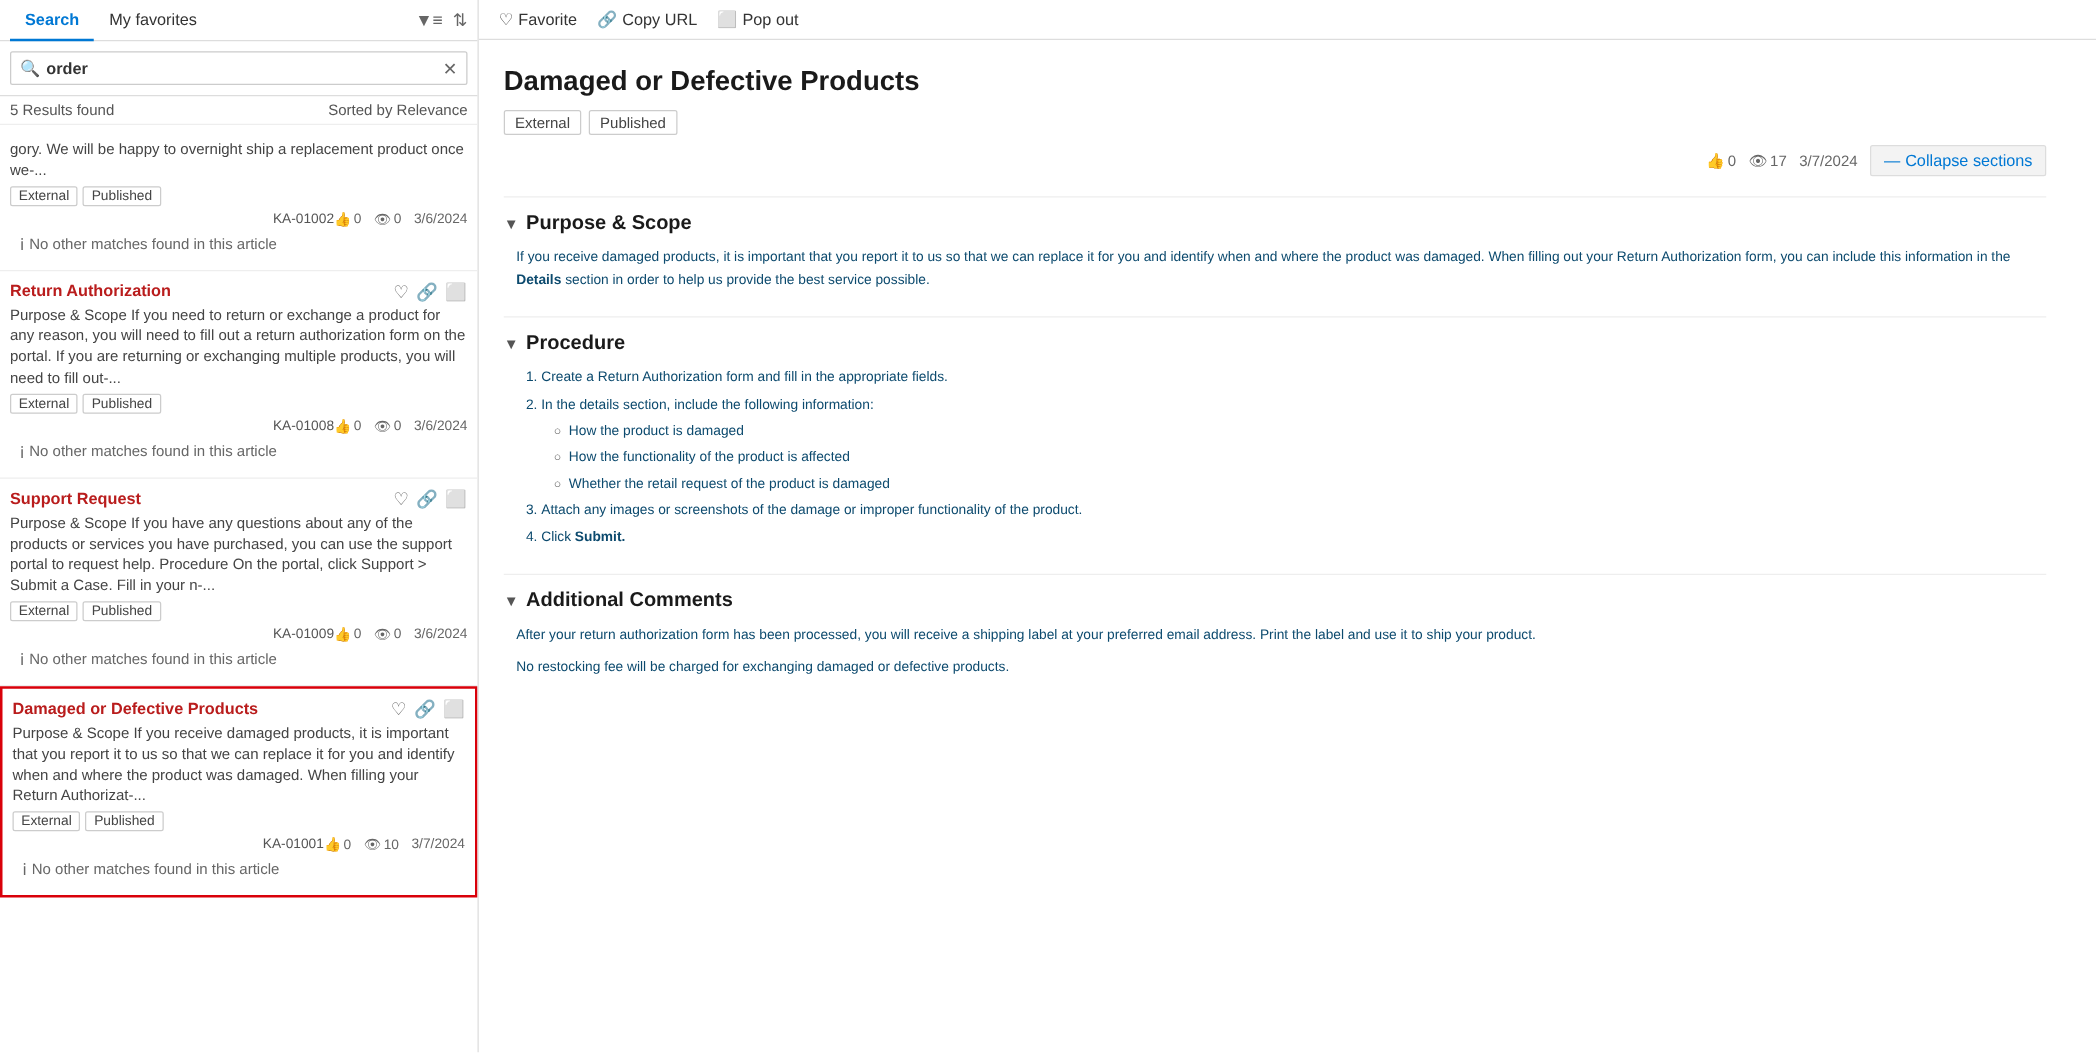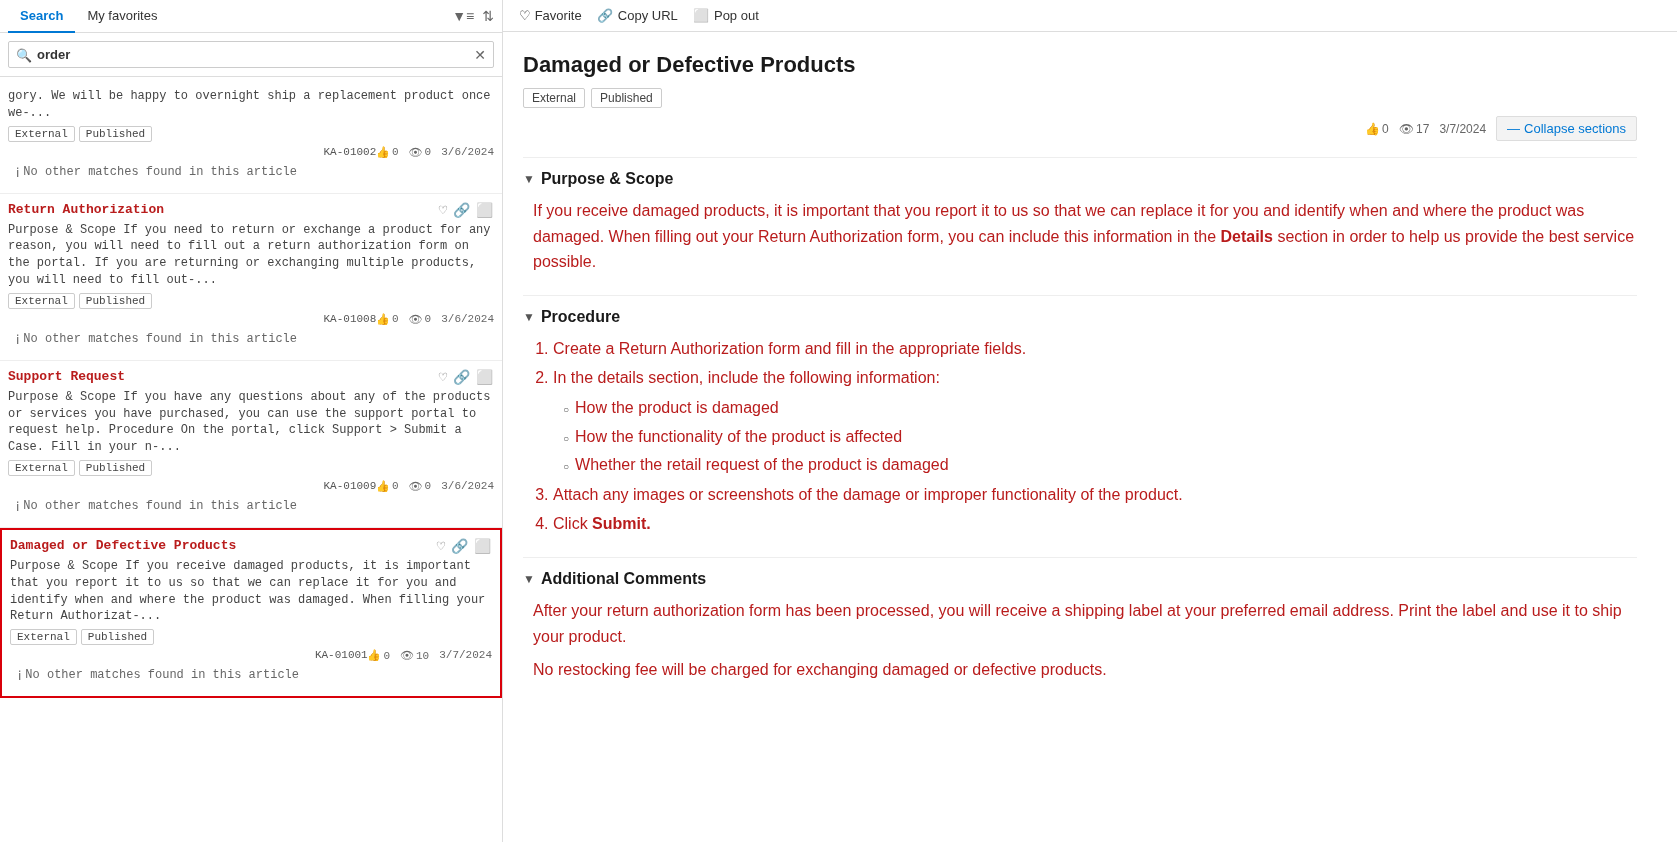--- a/index.html
+++ b/index.html
@@ -1,37 +1,37 @@
 <!DOCTYPE html>
 <html><head>
   <meta charset="utf-8">
   <style>
     * { box-sizing: border-box; margin: 0; padding: 0; }
     body { font-family: 'Segoe UI', Arial, sans-serif; font-size: 13px; color: #1a1a1a; background: #fff; display: flex; height: 842px; overflow: hidden; }
 
     
-    .left-panel { width: 503px; border-right: 1px solid #ddd; display: flex; flex-direction: column; height: 100%; flex-shrink: 0; }
+    .left-panel { width: 383px; border-right: 1px solid #ddd; display: flex; flex-direction: column; height: 100%; flex-shrink: 0; }
 
     .tabs { display: flex; border-bottom: 1px solid #ddd; padding: 0 8px; gap: 0; }
     .tab { padding: 8px 12px; cursor: pointer; font-size: 13px; color: #333; border-bottom: 2px solid transparent; margin-bottom: -1px; }
     .tab.active { border-bottom: 2px solid #0078d4; color: #0078d4; font-weight: 600; }
 
     .tab-toolbar { display: flex; align-items: center; gap: 8px; margin-left: auto; padding: 6px 0; }
     .tab-toolbar-icon { color: #666; cursor: pointer; font-size: 14px; }
 
     .search-bar { padding: 8px; border-bottom: 1px solid #ddd; position: relative; }
     .search-bar input { width: 100%; border: 1px solid #ccc; border-radius: 2px; padding: 5px 30px 5px 28px; font-size: 13px; outline: none; color: #333; font-weight: bold; }
     .search-icon-left { position: absolute; left: 16px; top: 50%; transform: translateY(-50%); color: #666; font-size: 13px; }
     .search-clear { position: absolute; right: 16px; top: 50%; transform: translateY(-50%); color: #666; cursor: pointer; font-size: 14px; }
 
     .results-header { display: flex; justify-content: space-between; padding: 4px 8px; font-size: 12px; color: #555; border-bottom: 1px solid #eee; }
 
     .results-list { overflow-y: auto; flex: 1; }
 
-    .result-item { border-bottom: 1px solid #eee; padding: 8px; font-family: Liberation Mono, monospace; }
+    .result-item { border-bottom: 1px solid #eee; padding: 8px; }
     .result-item.highlighted { border: 2px solid #d9000a; background: #fff; }
 
     .result-item-header { display: flex; justify-content: space-between; align-items: flex-start; }
     .result-title { font-weight: 600; font-size: 13px; color: #b91c1c; cursor: pointer; }
     .result-actions { display: flex; gap: 6px; color: #666; font-size: 14px; }
     .result-actions span { cursor: pointer; }
 
     .result-snippet { font-size: 12px; color: #444; margin: 3px 0; line-height: 1.4; }
 
     .result-tags { display: flex; gap: 4px; margin: 4px 0; }
@@ -59,21 +59,21 @@
     .article-tag { border: 1px solid #ccc; padding: 2px 8px; font-size: 12px; color: #444; border-radius: 2px; }
 
     .article-meta { display: flex; justify-content: space-between; align-items: center; margin-bottom: 16px; font-size: 12px; color: #666; }
     .article-meta-right { display: flex; align-items: center; gap: 10px; }
     .collapse-btn { display: flex; align-items: center; gap: 4px; cursor: pointer; color: #0078d4; font-size: 13px; background: #f3f3f3; border: 1px solid #ddd; padding: 4px 10px; border-radius: 2px; }
 
     .section { margin-bottom: 20px; }
     .section-header { display: flex; align-items: center; gap: 6px; font-size: 16px; font-weight: 600; color: #1a1a1a; margin-bottom: 10px; cursor: pointer; }
     .section-chevron { color: #555; font-size: 12px; }
 
-    .section-body { padding-left: 10px; font-size: 16px; color: #b91c1c; line-height: 1.6; }
+    .section-body { padding-left: 10px; font-size: 11px; color: #0c4a6e; line-height: 1.6; }
     .section-body p { margin-bottom: 8px; }
     .section-body strong { font-weight: 700; }
 
     .section-body ol { padding-left: 20px; margin: 6px 0; }
     .section-body ol li { margin-bottom: 4px; }
     .section-body ul { list-style: none; padding-left: 10px; margin: 4px 0; }
     .section-body ul li::before { content: '○'; margin-right: 6px; font-size: 10px; color: #555; }
     .section-body ul li { margin-bottom: 3px; }
 
     hr.section-divider { border: none; border-top: 1px solid #eee; margin: 12px 0; }
@@ -91,20 +91,24 @@
       <span class="tab-toolbar-icon" title="Sort">⇅</span>
     </div>
   </div>
 
   <div class="search-bar">
     <span class="search-icon-left">🔍</span>
     <input type="text" value="order" style="">
     <span class="search-clear">✕</span>
   </div>
 
+  <div class="results-header">
+    <span>5 Results found</span>
+    <span>Sorted by Relevance</span>
+  </div>
 
   <div class="results-list">
 
     <div class="result-item">
       <div class="result-snippet">gory. We will be happy to overnight ship a replacement product once we-...</div>
       <div class="result-tags">
         <span class="tag">External</span>
         <span class="tag">Published</span>
       </div>
       <div class="result-meta">

